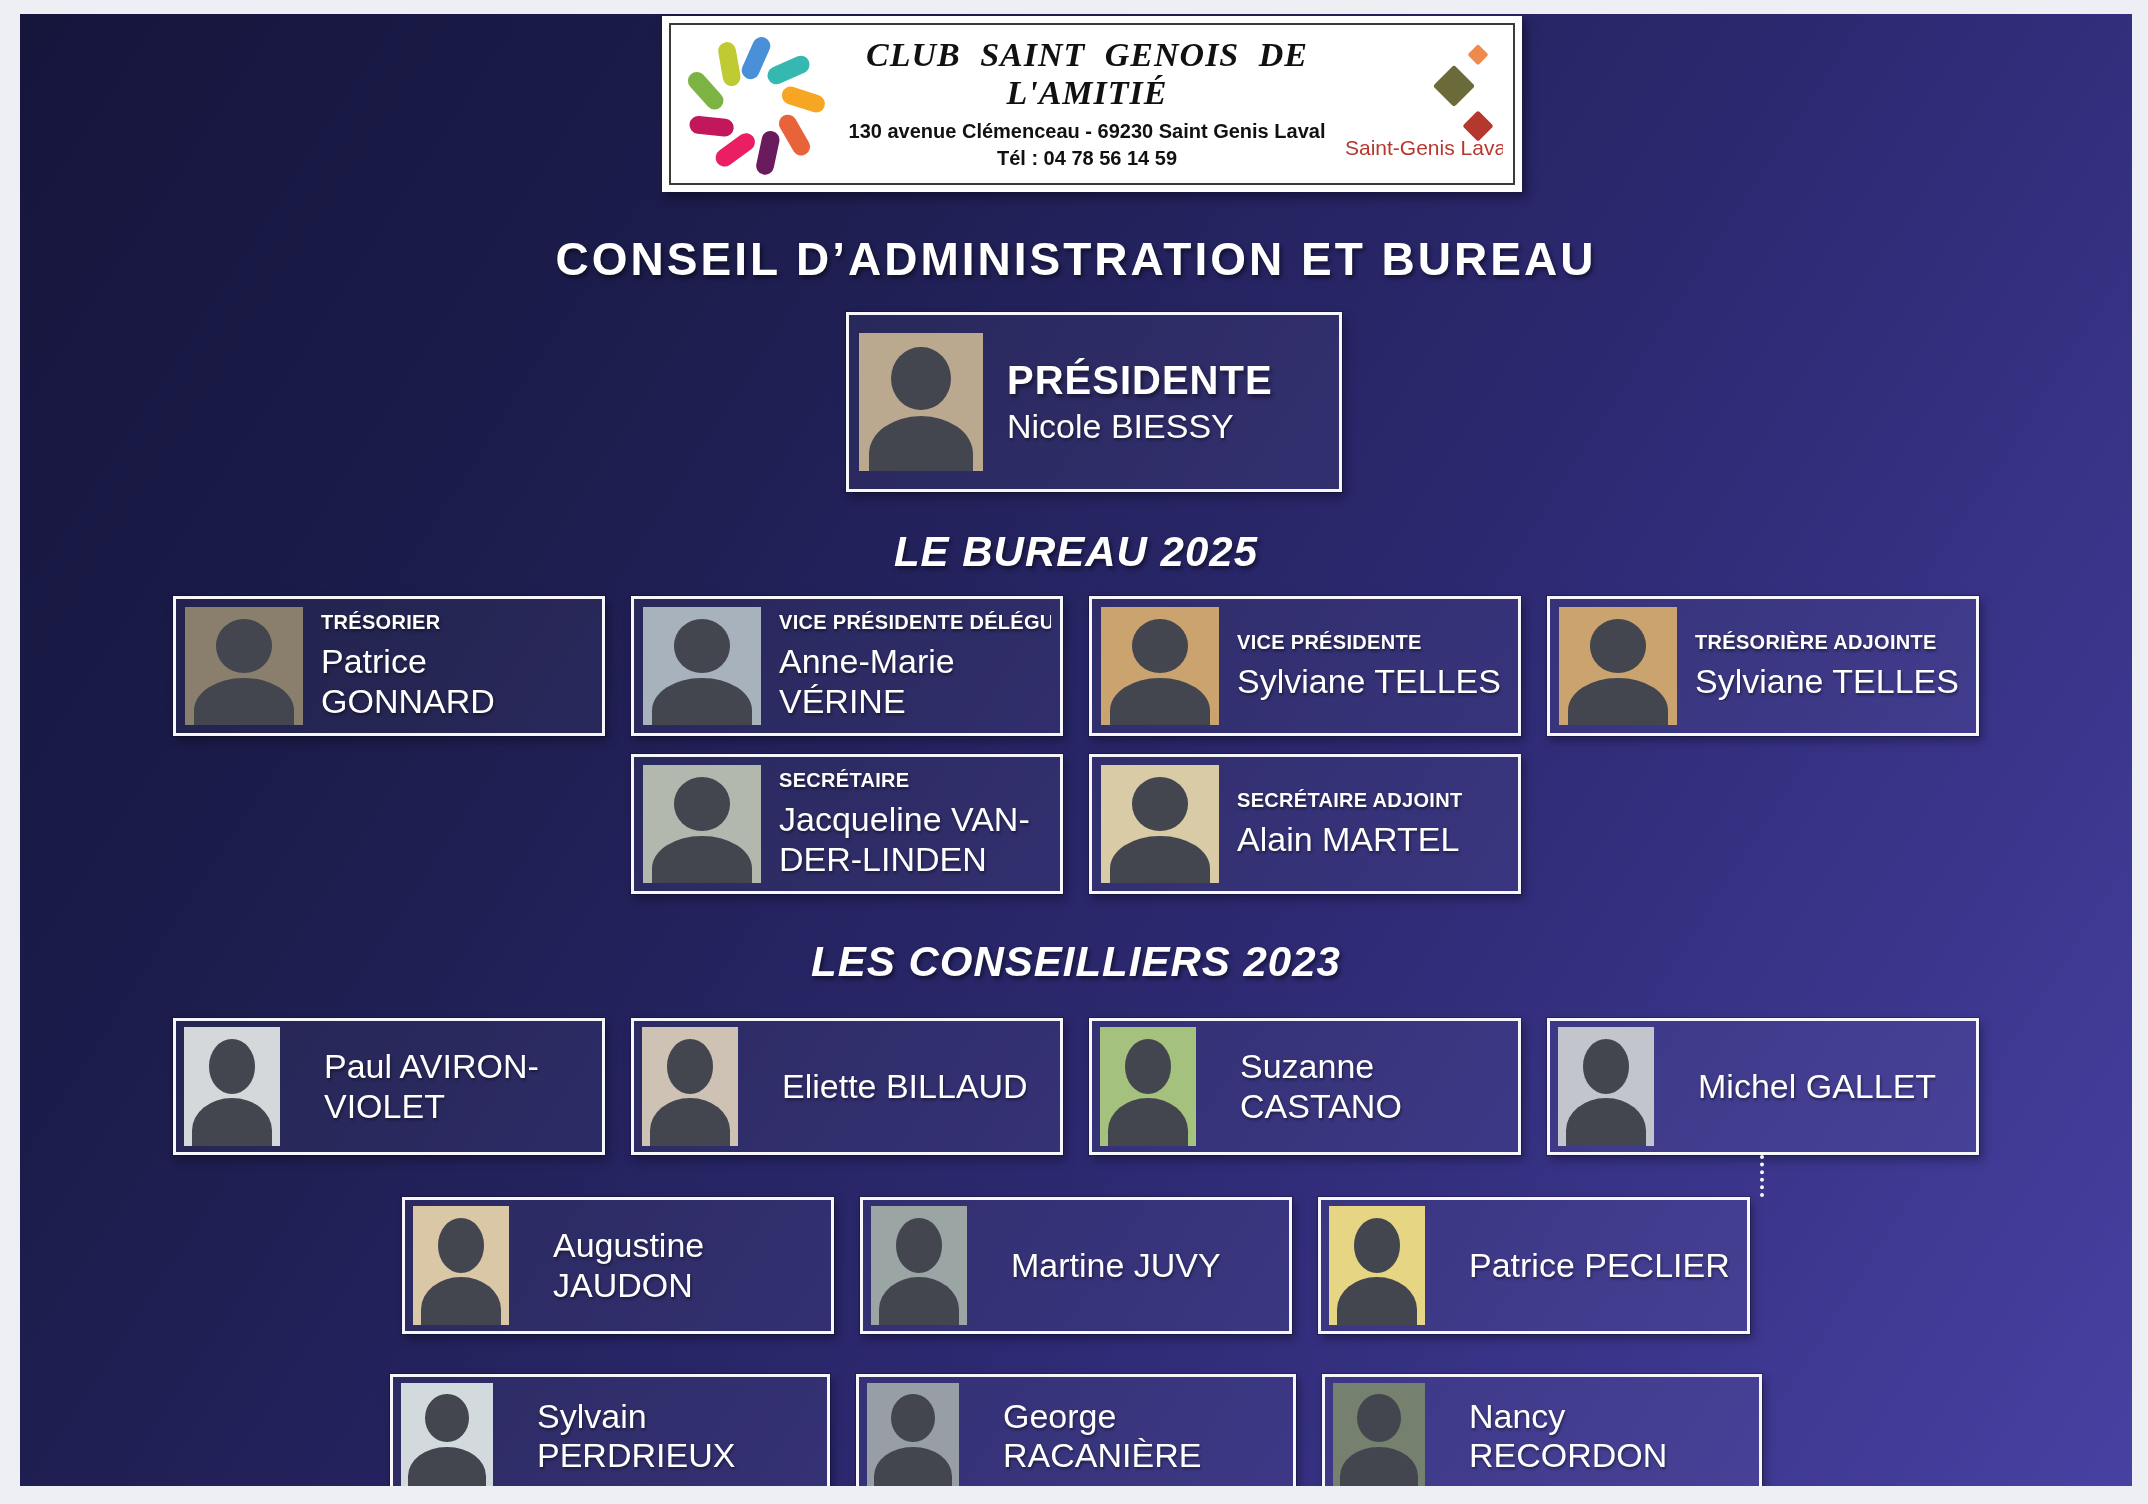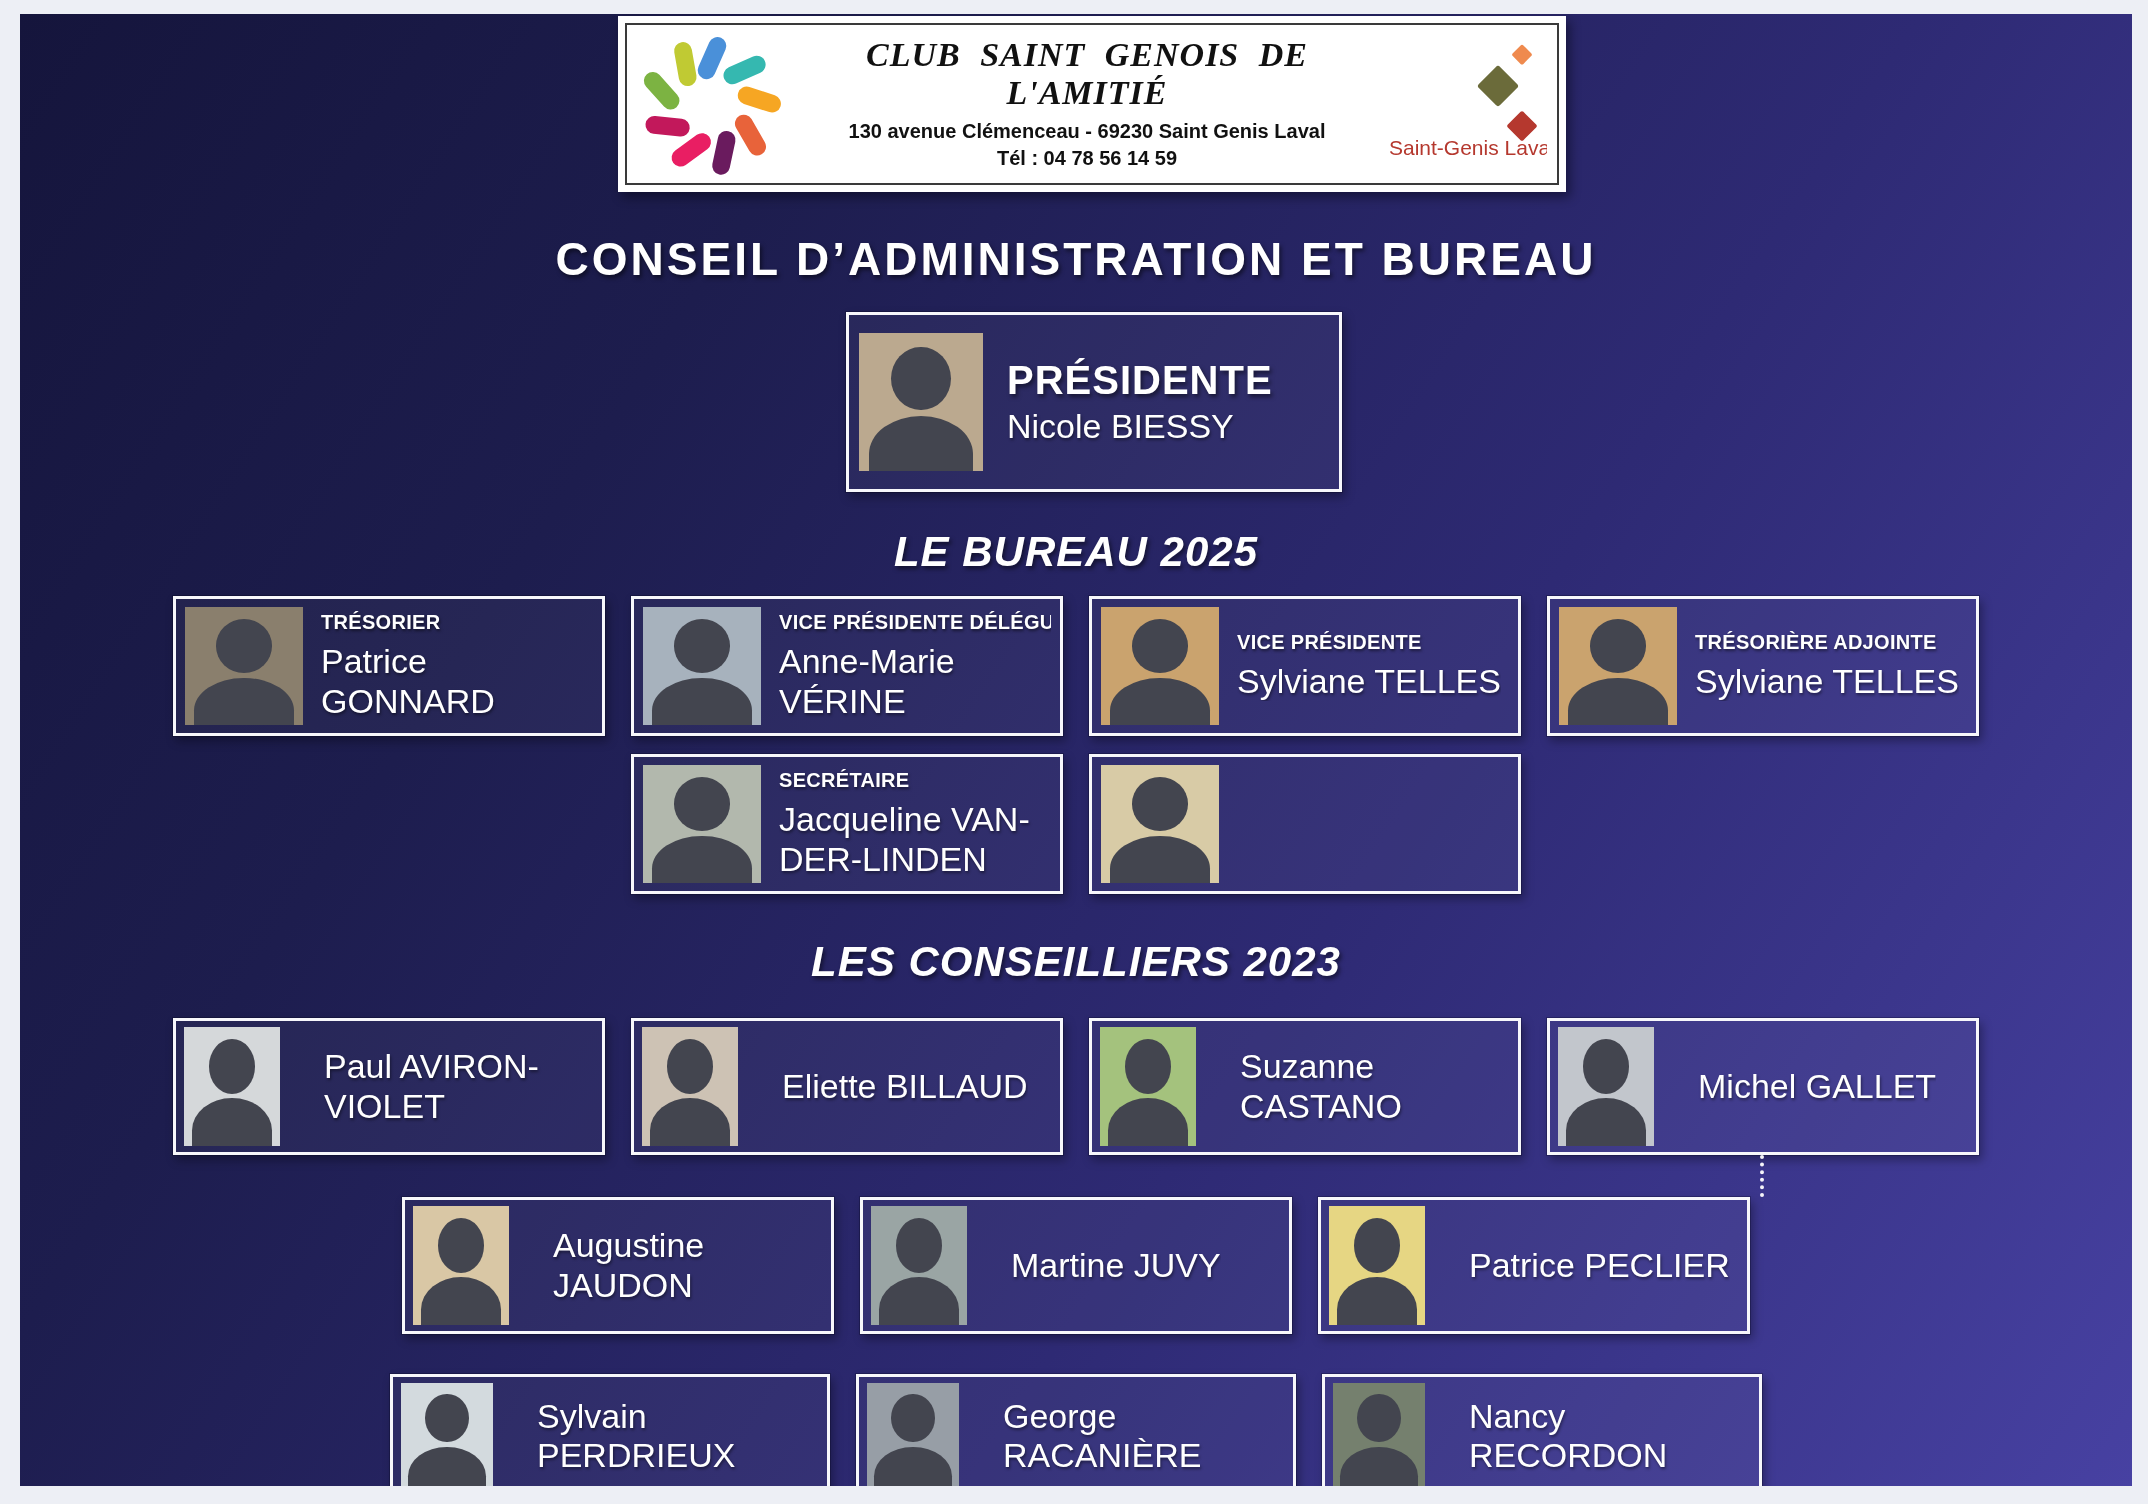--- a/index.html
+++ b/index.html
@@ -12,21 +12,21 @@
   .canvas {
     position:relative;
     margin:14px 16px 18px 20px;
     width:2112px; height:1472px;
     background:linear-gradient(123deg,#15153c 0%,#1d1d4e 28%,#2e2a74 62%,#4741a2 100%);
     overflow:hidden;
   }
 
   
   .header-box {
-    width:948px; margin:2px auto 0 auto; transform:translateX(16px);
+    width:860px; margin:2px auto 0 auto; transform:translateX(16px);
     background:#ffffff; padding:7px;
     box-shadow:4px 5px 10px rgba(0,0,10,0.45);
   }
   .header-inner {
     border:2px solid #3a3a3a;
     display:flex; align-items:center;
     padding:6px 10px; height:162px; background:#fff;
   }
   .hands-logo { width:150px; height:148px; flex:0 0 auto; }
   .header-text { flex:1 1 auto; text-align:center; color:#111; padding:0 6px; }
@@ -190,20 +190,24 @@
   <div class="row bureau-row2">
     <div class="card bureau-card">
       <div class="avatar" style="background:#b2b8ad"></div>
       <div class="card-text">
         <div class="role">SECRÉTAIRE</div>
         <div class="name">Jacqueline VAN-DER-LINDEN</div>
       </div>
     </div>
     <div class="card bureau-card">
       <div class="avatar" style="background:#d8cba6"></div>
+      <div class="card-text">
+        <div class="role">SECRÉTAIRE ADJOINT</div>
+        <div class="name">Alain MARTEL</div>
+      </div>
     </div>
   </div>
 
   <div class="section-title conseillers-title">LES CONSEILLIERS 2023</div>
 
   <div class="row cons-row1">
     <div class="card cons-card">
       <div class="avatar" style="background:#d5d8da"></div>
       <div class="card-text">
           <div class="name">Paul AVIRON-VIOLET</div>

